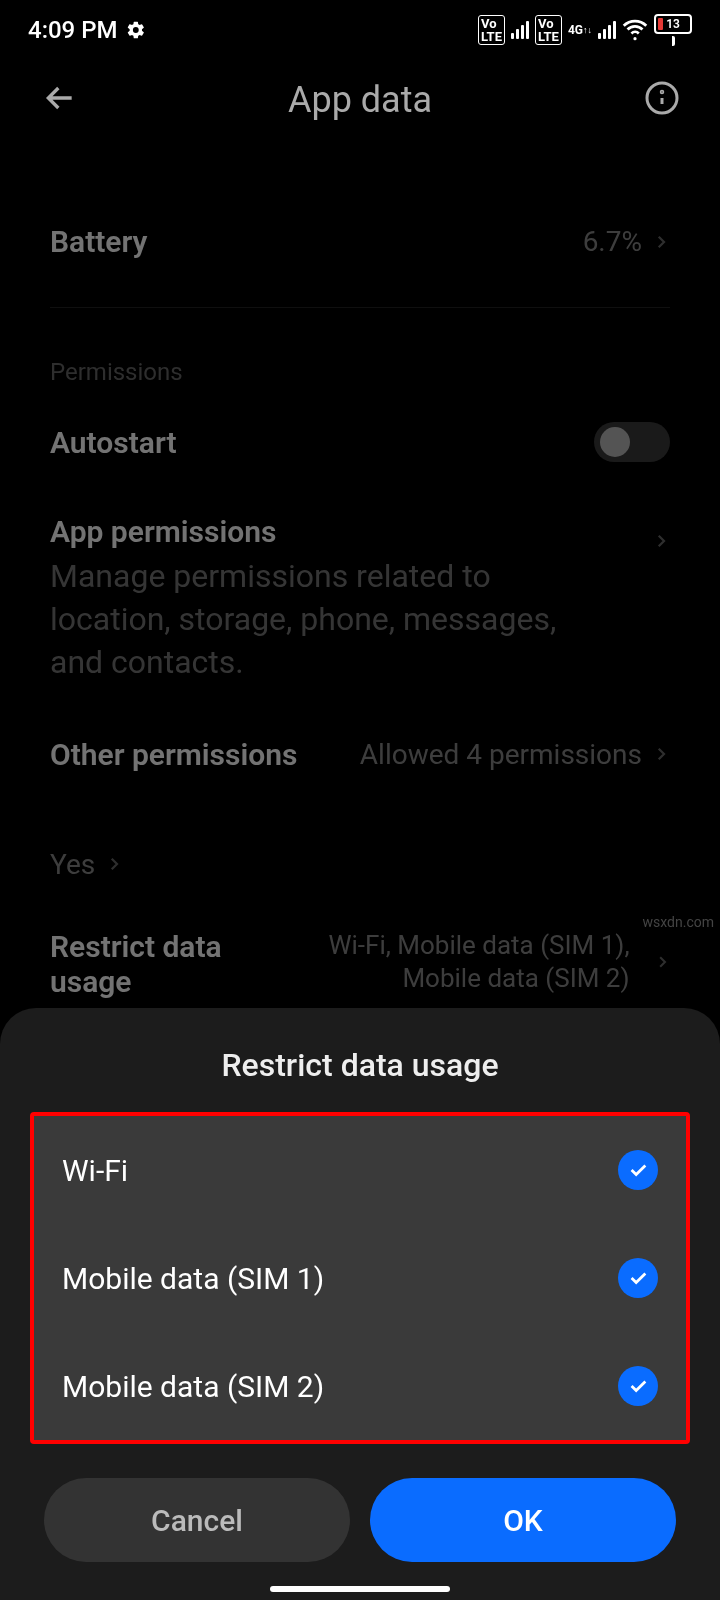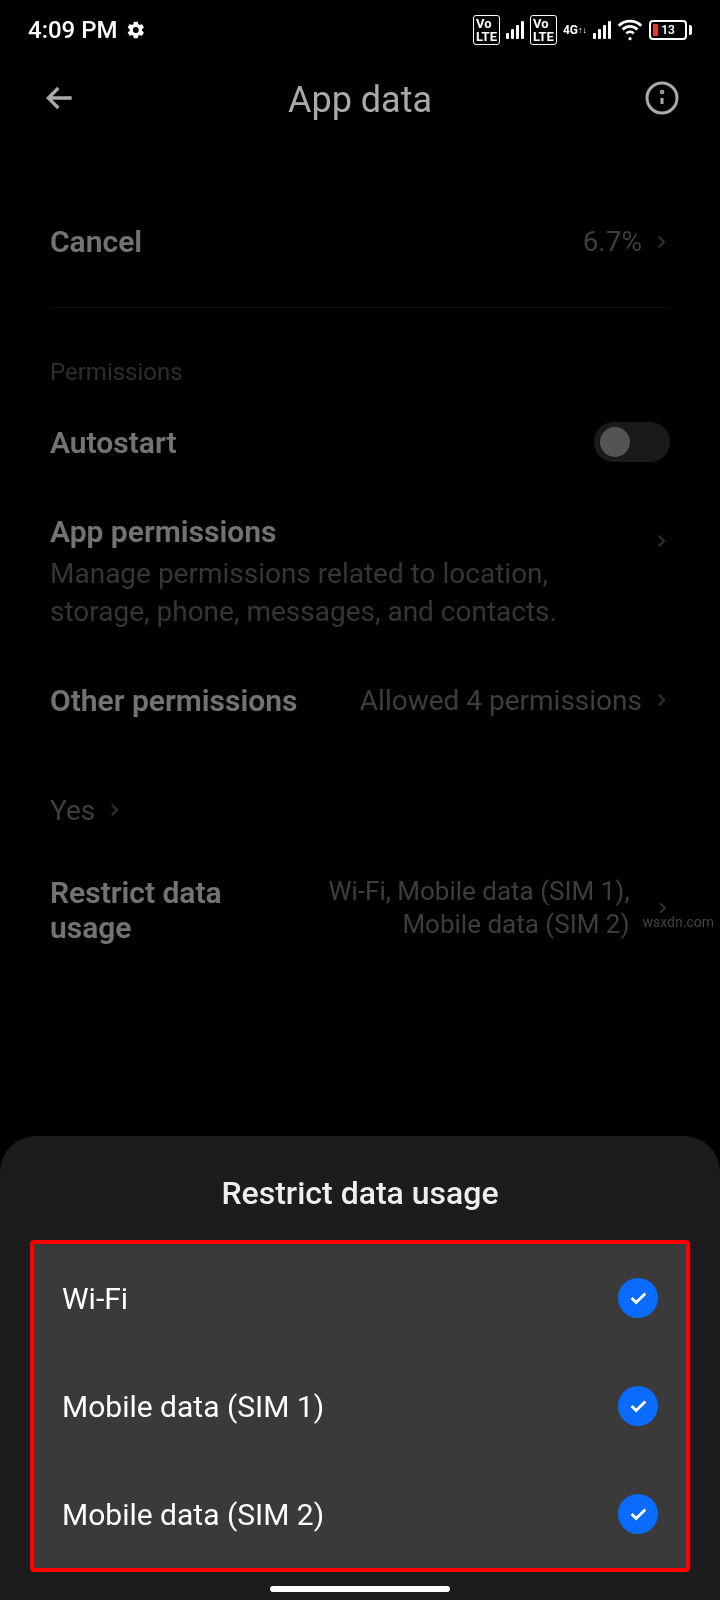--- a/index.html
+++ b/index.html
@@ -32,36 +32,36 @@
     .gear-icon { width: 20px; height: 20px; }
     .signal-bars { display:inline-flex; align-items:flex-end; gap:2px; height:18px;}
     .signal-bars span{width:3px;background:#fff;border-radius:1px;}
     .signal-bars span:nth-child(1){height:6px}
     .signal-bars span:nth-child(2){height:10px}
     .signal-bars span:nth-child(3){height:14px}
     .signal-bars span:nth-child(4){height:18px}
     .volte-badge{font-size:13px;font-weight:700;border:1.5px solid #fff;border-radius:3px;padding:1px 2px;line-height:1;}
     .fourg{font-size:12px;font-weight:700;line-height:1;}
     .wifi-svg{width:26px;height:26px;}
-    .battery{display:flex;align-items:center;gap:2px;}
+    .battery{display:flex;align-items:center;gap:2px;flex-direction:column;}
     .battery-body{width:38px;height:20px;border:2px solid #fff;border-radius:4px;position:relative;display:flex;align-items:center;padding:2px;}
     .battery-tip{width:3px;height:10px;background:#fff;border-radius:0 2px 2px 0;}
     .battery-fill{height:100%;width:18%;background:#e53935;border-radius:1px;}
     .battery-text{position:absolute;left:50%;top:50%;transform:translate(-50%,-50%);font-size:12px;font-weight:600;color:#fff;}
     
     .header{height:80px;display:flex;align-items:center;justify-content:space-between;padding:0 40px;position:relative;}
     .header-title{position:absolute;left:50%;transform:translateX(-50%);font-size:36px;font-weight:400;color:#aaa;}
     .back-btn svg{width:40px;height:40px;stroke:#aaa;}
     .info-btn svg{width:36px;height:36px;stroke:#aaa;}
     
     .content{padding:0 50px;opacity:0.45;}
     .row{display:flex;align-items:center;justify-content:space-between;padding:28px 0;}
     .row-title{font-size:30px;font-weight:600;color:#fff;}
     .row-value{font-size:28px;color:#888;display:flex;align-items:center;gap:10px;}
-    .row-sub{font-size:28px;color:#777;line-height:1.35;margin-top:6px;max-width:540px;}
+    .row-sub{font-size:32px;color:#777;line-height:1.35;margin-top:6px;max-width:540px;}
     .chevron{width:18px;height:18px;}
     .divider{height:1px;background:#222;margin:20px 0;}
     .section-label{font-size:24px;color:#666;padding:30px 0 8px;}
     .toggle{width:76px;height:40px;background:#3a3a3a;border-radius:20px;position:relative;}
     .toggle-knob{width:30px;height:30px;background:#bbb;border-radius:50%;position:absolute;top:5px;left:6px;}
     .row-multi{display:flex;align-items:flex-start;justify-content:space-between;padding:20px 0;}
     .row-right-text{font-size:26px;color:#888;text-align:right;max-width:320px;line-height:1.3;}
     
     .dialog-scrim{position:absolute;left:0;right:0;bottom:0;top:0;}
     .dialog{position:absolute;left:0;right:0;bottom:0;background:#1c1c1c;border-radius:36px 36px 0 0;padding-top:28px;padding-bottom:28px;}
@@ -135,21 +135,21 @@
         <circle cx="12" cy="8" r="0.5" fill="#aaa"></circle>
       </svg>
   </div>
 </div>
 
 <div class="content">
 
   <div style="height:56px"></div>
 
   <div class="row">
-    <span class="row-title">Cancel</span>
+    <span class="row-title">Battery</span>
     <span class="row-value">
       <span>6.7%</span>
       <svg class="chevron" viewBox="0 0 24 24" fill="none" stroke="#666" stroke-width="3">
           <path d="M9 5l7 7-7 7"></path>
         </svg>
     </span>
   </div>
 
   <div class="divider"></div>
 
@@ -229,16 +229,20 @@
     <div class="option">
       <span class="option-label">Mobile data (SIM 2)</span>
       <div class="check-circle">
           <svg viewBox="0 0 24 24">
             <path d="M5 12l5 5L20 7"></path>
           </svg>
         </div>
     </div>
   </div>
 
+  <div class="dialog-buttons">
+    <button class="dlg-btn btn-cancel">Cancel</button>
+    <button class="dlg-btn btn-ok">OK</button>
+  </div>
 </div>
 
 <div class="nav-ind"></div>
 <div class="watermark">wsxdn.com</div>
 
 </body></html>

